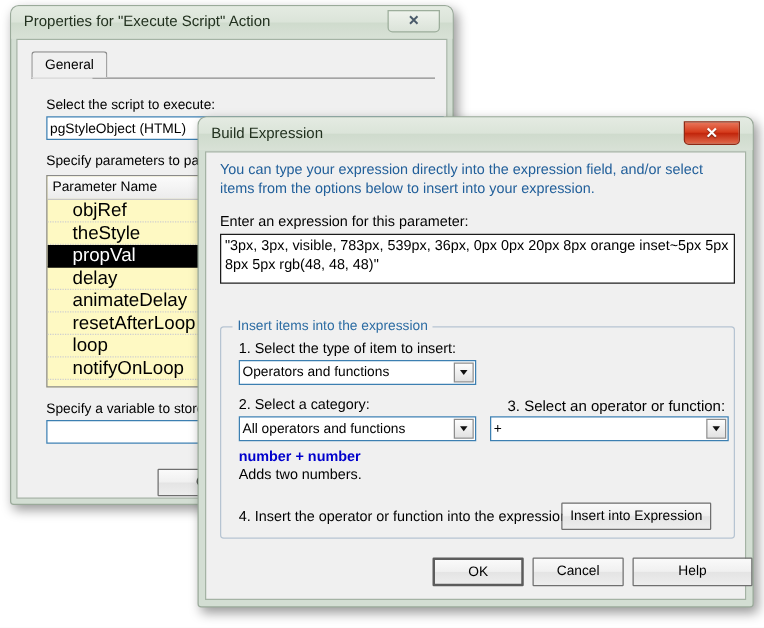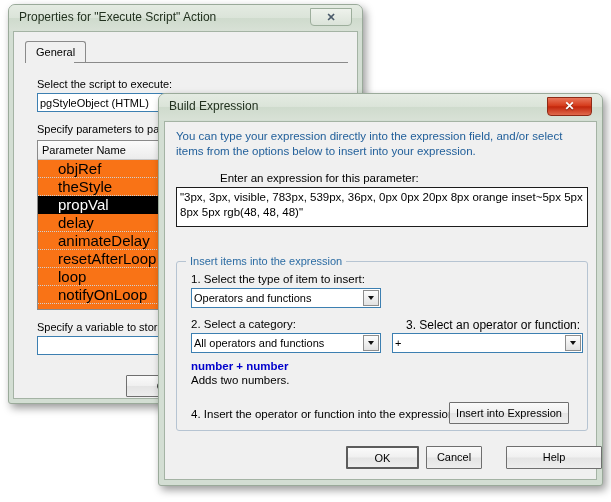--- a/index.html
+++ b/index.html
@@ -165,21 +165,21 @@
     margin-left: -3px;
     margin-top: -2px;
     border-left: 3px solid transparent;
     border-right: 3px solid transparent;
     border-top: 4px solid #111;
   }
 
   
   .listview {
     position: absolute;
-    background: #f97316;
+    background: #fef9c3;
     border: 1px solid #8a8a8a;
     box-sizing: border-box;
     overflow: hidden;
   }
   .lv-header {
     height: 19px;
     background: linear-gradient(to bottom, #fbfbfb, #ececec);
     border-bottom: 1px solid #c6c6c6;
     font-size: 11px;
     line-height: 18px;
@@ -337,21 +337,21 @@
 
   <div class="titlebar">
     <div class="titlebar-text">Build Expression</div>
     <div class="btn-close-red" style="right:10px;">✕</div>
   </div>
 
   <div class="window-inner-edge"></div>
 
   <div class="intro-text" style="left:17px; top:35px; width:405px;">You can type your expression directly into the expression field, and/or select items from the options below to insert into your expression.</div>
 
-  <div class="lbl" style="left:17px; top:78px; font-size:11.5px;margin-left:44px;">Enter an expression for this parameter:</div>
+  <div class="lbl" style="left:17px; top:78px; font-size:11.5px;">Enter an expression for this parameter:</div>
 
   <div class="expr-box" style="left:17px; top:93px; width:412px; height:40px;">
     <span>"3px, 3px, visible, 783px, 539px, 36px, 0px 0px 20px 8px orange inset~5px 5px 8px 5px rgb(48, 48, 48)"</span>
   </div>
 
 
   <div class="groupbox" style="left:17px; top:167px; width:412px; height:170px;">
     <div class="groupbox-title">Insert items into the expression</div>
   </div>
 
@@ -373,16 +373,16 @@
     <div class="combo-arrow"></div>
   </div>
 
   <div class="desc-sig" style="left:32px; top:266px;">number + number</div>
   <div class="desc-body" style="left:32px; top:280px;">Adds two numbers.</div>
 
   <div class="lbl" style="left:32px; top:314px; font-size:11.5px;">4. Insert the operator or function into the expression:</div>
   <div class="btn" style="left:290px; top:308px; width:120px; height:22px; line-height:20px;">Insert into Expression</div>
 
   <div class="btn" style="left:187px; top:352px; width:73px; height:23px; line-height:21px; border:2px solid #5c5c5c;">OK</div>
-  <div class="btn" style="left:267px; top:352px; width:56px; height:23px; line-height:21px;">Cancel</div>
+  <div class="btn" style="left:267px; top:352px; width:73px; height:23px; line-height:21px;">Cancel</div>
   <div class="btn" style="left:347px; top:352px; width:96px; height:23px; line-height:21px;">Help</div>
 
 </div>
 
 </body></html>

